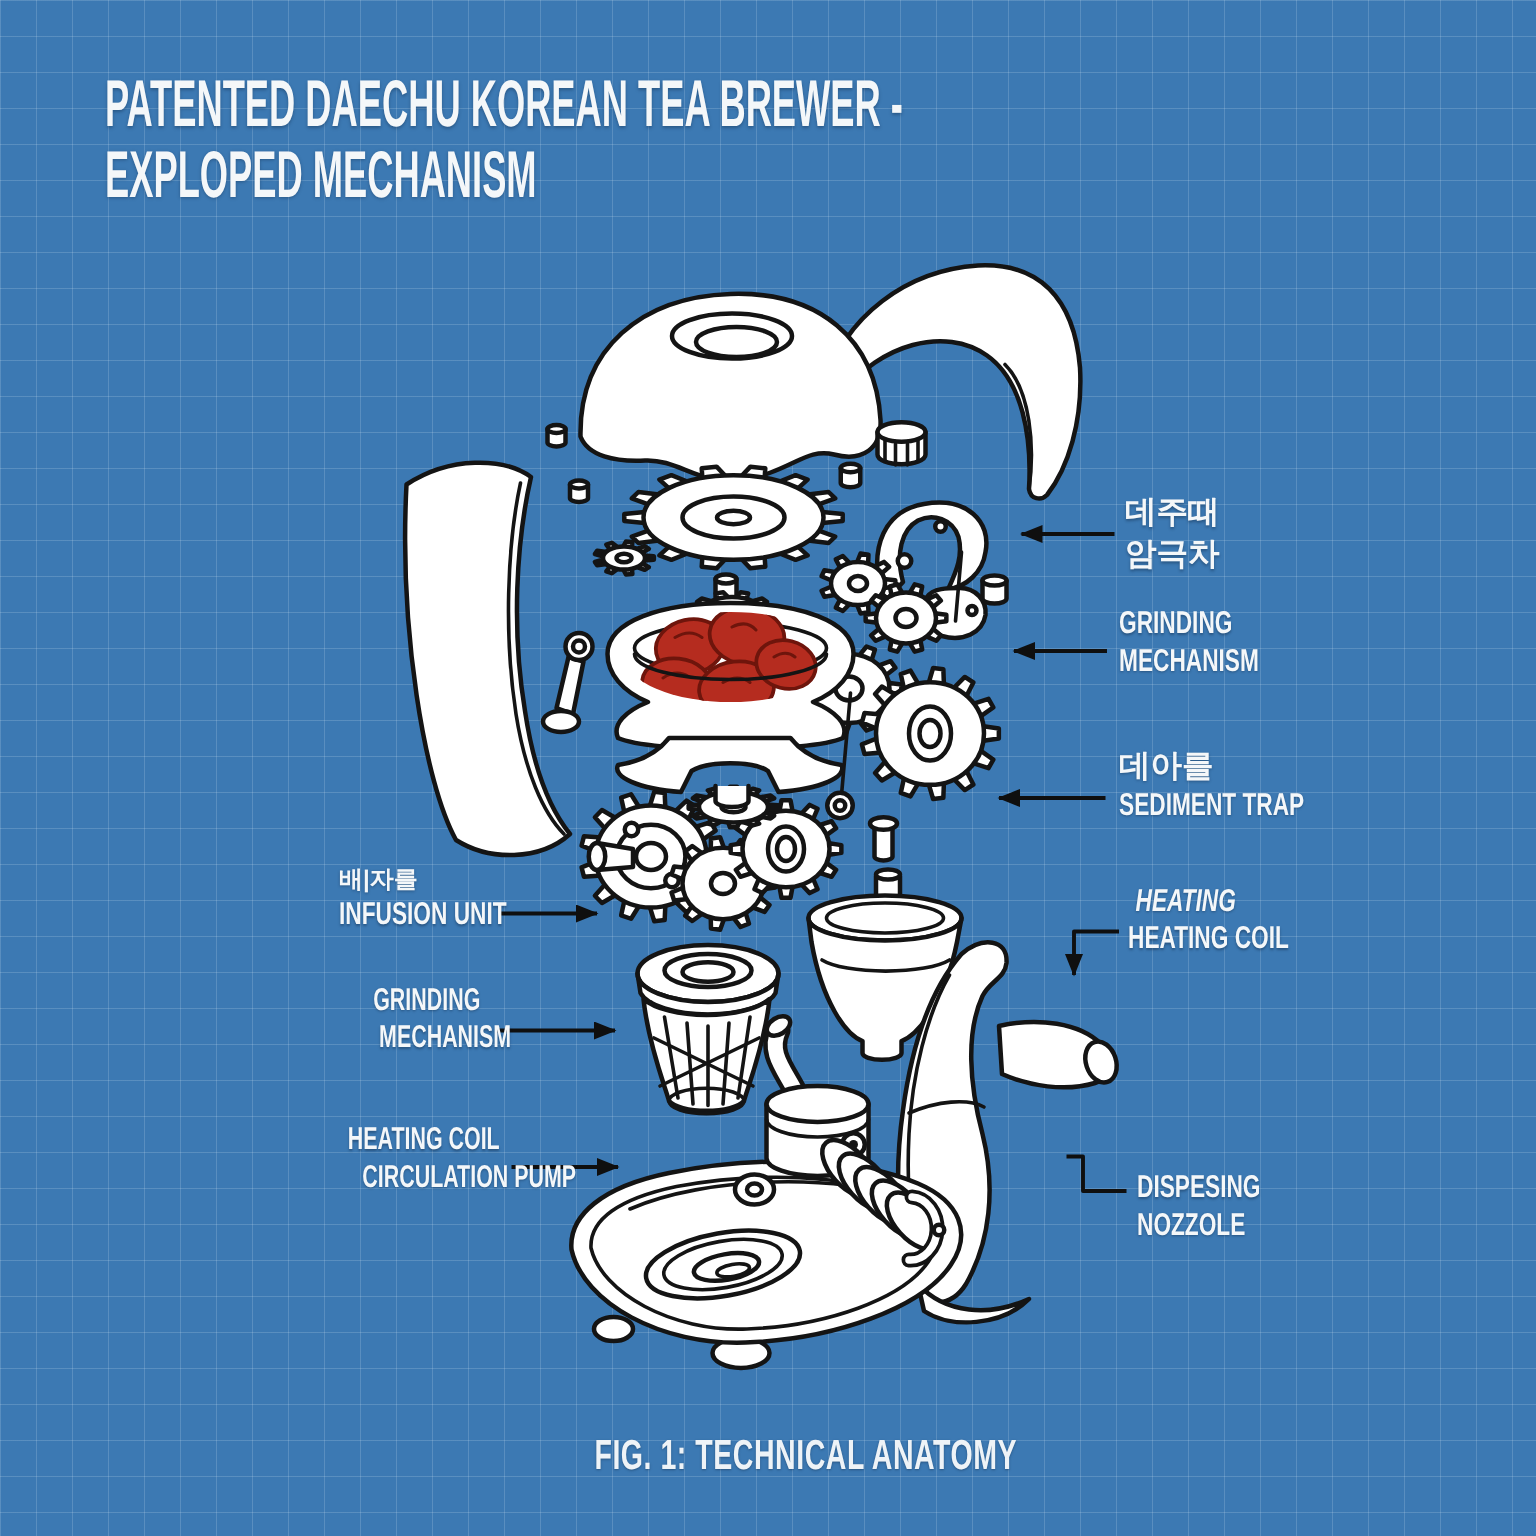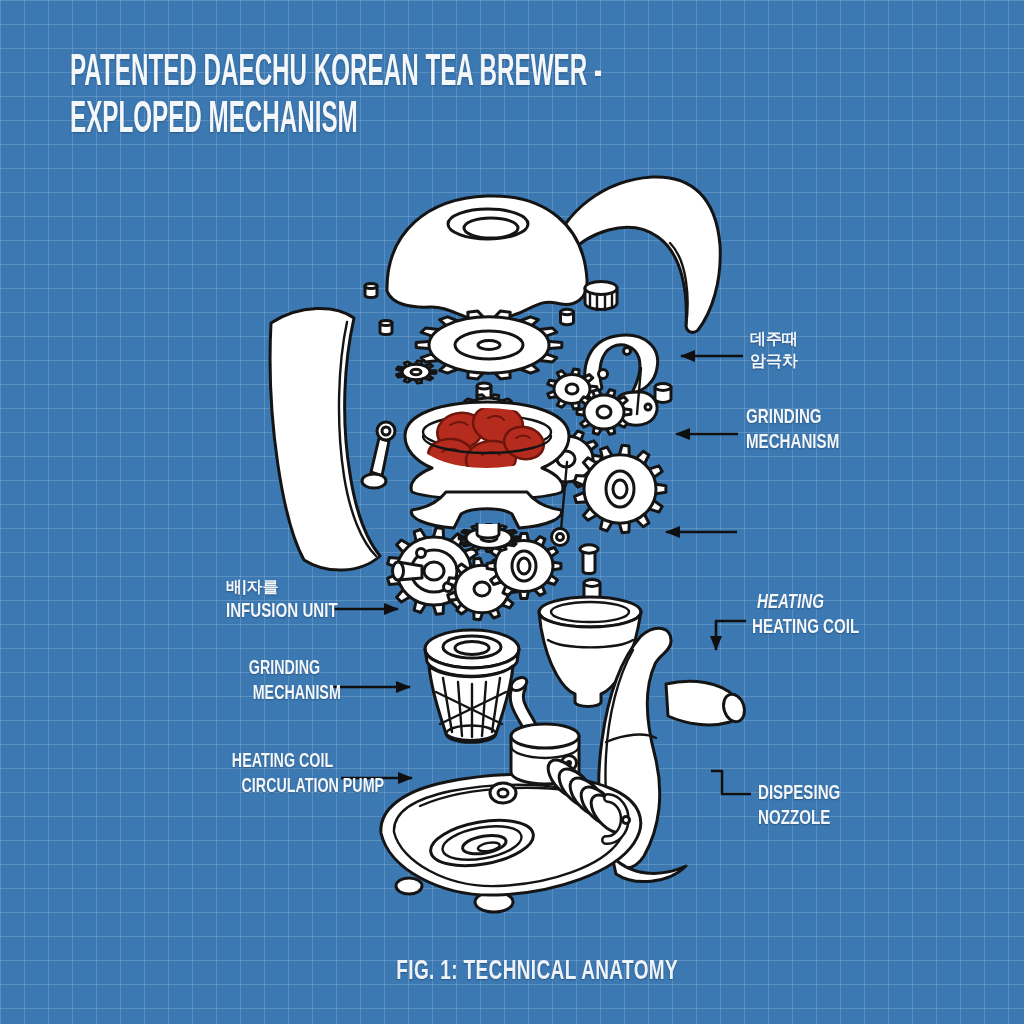--- a/index.html
+++ b/index.html
@@ -20,21 +20,21 @@
   .arrow{fill:none;stroke:#0f0f0f;stroke-width:2.6;stroke-linejoin:round;}
   .title{
     position:absolute;left:70px;top:47px;color:#f4f7f9;font-weight:bold;
     font-size:44px;line-height:1.06;letter-spacing:0;white-space:nowrap;
     text-shadow:0 1px 3px rgba(10,30,55,.35);
   }
   .lbl{
     position:absolute;color:#f4f7f9;font-weight:bold;font-size:21px;line-height:1.18;
     white-space:nowrap;text-shadow:0 1px 2px rgba(10,30,55,.4);
   }
-  .kr{font-size:16px;line-height:1.35;font-weight:bold;}
+  .kr{font-size:21px;line-height:1.35;font-weight:bold;}
   .cond{display:inline-block;transform:scaleX(.72);transform-origin:0 50%;}
   .condT{display:inline-block;transform:scaleX(.55);transform-origin:0 50%;}
   .condC{display:inline-block;transform:scaleX(.68);transform-origin:50% 50%;}
   .center{text-align:center;}
   .caption{
     position:absolute;left:330px;top:954px;width:340px;text-align:center;
     color:#eef3f7;font-weight:bold;font-size:28px;letter-spacing:.5px;
     text-shadow:0 1px 2px rgba(10,30,55,.4);white-space:nowrap;
   }
 </style>
@@ -329,20 +329,24 @@
   <div class="lbl kr" style="left:750px;top:328px;">
     <div>데주때</div>
     <div>암극차</div>
   </div>
 
   <div class="lbl" style="left:746px;top:404px;">
     <div><span class="cond">GRINDING</span></div>
     <div><span class="cond">MECHANISM</span></div>
   </div>
 
+  <div class="lbl" style="left:746px;top:497px;">
+    <div class="kr">데아를</div>
+    <div><span class="cond">SEDIMENT TRAP</span></div>
+  </div>
 
   <div class="lbl" style="left:752px;top:589px;">
     <div style="padding-left:5px;font-style:italic;"><span class="cond">HEATING</span></div>
     <div><span class="cond">HEATING COIL</span></div>
   </div>
 
   <div class="lbl" style="left:226px;top:576px;">
     <div class="kr" style="font-size:16px;">배|자를</div>
     <div><span class="cond">INFUSION UNIT</span></div>
   </div>

